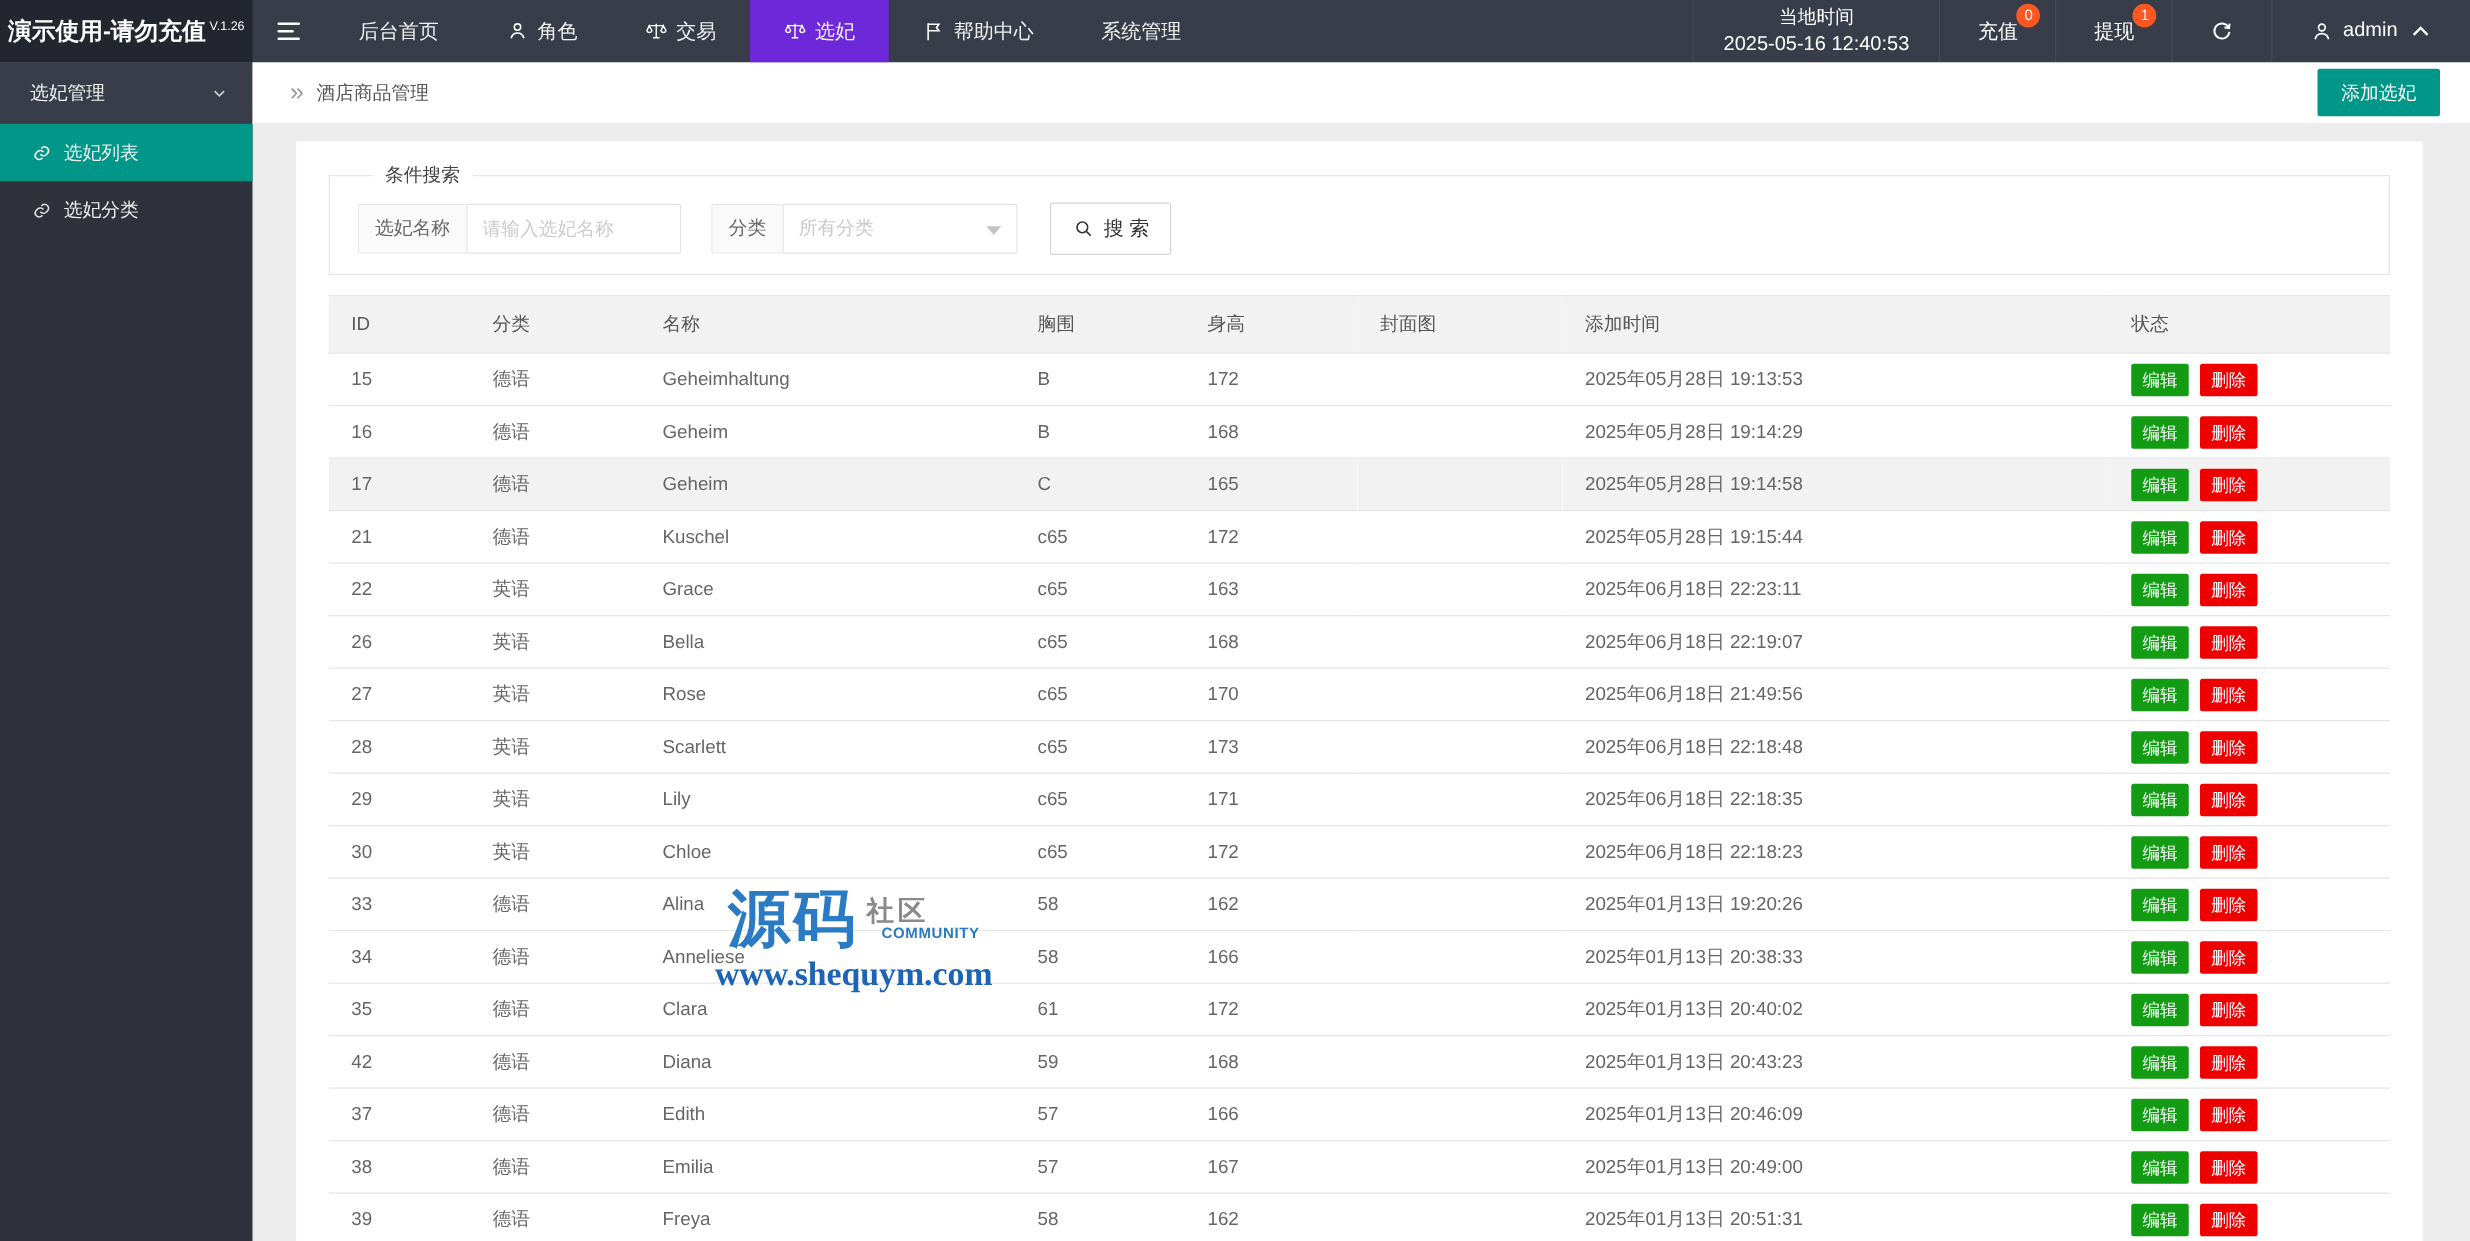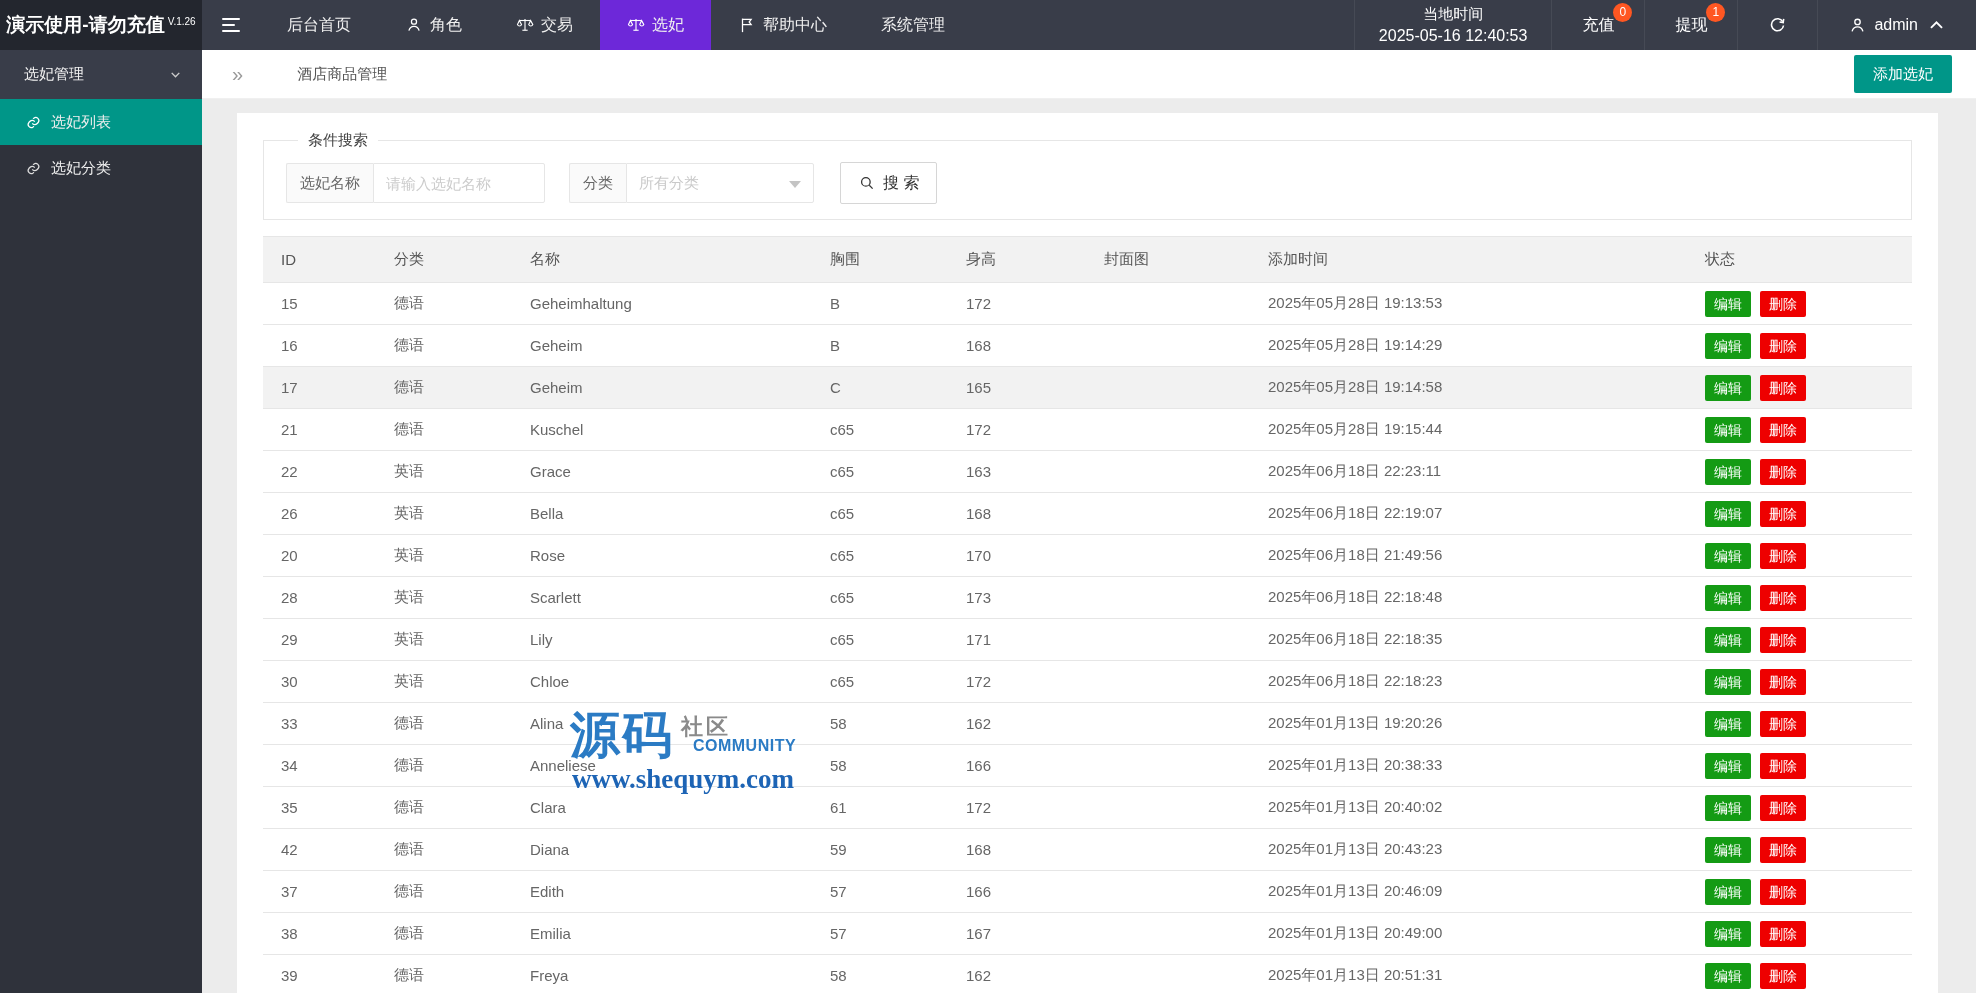--- a/index.html
+++ b/index.html
@@ -32,21 +32,21 @@
   .sidebar { width:202px; background:#2F323B; flex-shrink:0; }
   .side-group-title { height:49px; background:#393D49; display:flex; align-items:center; justify-content:space-between; padding:0 20px 0 24px; color:#f2f2f2; font-size:15px; cursor:pointer; }
   .side-group-title svg { width:13px; height:13px; }
   .side-item { height:46px; display:flex; align-items:center; gap:10px; padding-left:26px; color:#eee; font-size:15px; cursor:pointer; }
   .side-item.active { background:#009688; }
   .side-item svg { width:15px; height:15px; }
 
   .main { flex:1; display:flex; flex-direction:column; min-width:0; }
   .crumb-bar { height:49px; background:#fff; border-bottom:1px solid #f0f0f0; display:flex; align-items:center; padding:0 24px 0 30px; flex-shrink:0; }
   .crumb-sep { color:#999; font-size:20px; margin-right:10px; }
-  .crumb-title { color:#555; font-size:15px;margin-left:44px; }
+  .crumb-title { color:#555; font-size:15px; }
   .add-btn { margin-left:auto; background:#009688; border:none; color:#fff; height:38px; padding:0 19px; font-size:15px; border-radius:2px; cursor:pointer; font-family:inherit; }
 
   .content { flex:1; padding:14px 38px 0 35px; overflow:hidden; }
   .card { background:#fff; height:100%; padding:18px 26px 0 26px; }
 
   
   .search-field { border:1px solid #e6e6e6; margin:0 0 16px 0; padding:12px 0 15px 22px; }
   .search-field legend { margin-left:12px; padding:0 10px; font-size:15px; color:#444; }
   .search-form { display:flex; align-items:center; }
   .input-group { display:flex; height:40px; }
@@ -67,21 +67,21 @@
   .btn-edit,.btn-del { display:inline-block; border:none; color:#fff; font-size:14px; height:26px; line-height:26px; padding:0 9px; border-radius:2px; cursor:pointer; font-family:inherit; }
   .btn-edit { background:#149B14; margin-right:9px; }
   .btn-del { background:#EE0000; }
 
   
   .watermark { position:absolute; left:558px; top:710px; width:250px; text-align:center; pointer-events:none; }
   .wm-row { display:flex; align-items:center; justify-content:center; gap:7px; }
   .wm-cn { font-size:50px; font-weight:bold; color:#2B7BC4; letter-spacing:2px; line-height:1; }
   .wm-right { display:flex; flex-direction:column; align-items:flex-start; line-height:1.05; }
   .wm-sub { font-size:22px; font-weight:bold; color:#8a8a8a; letter-spacing:3px; }
-  .wm-en { font-size:16px; font-weight:bold; color:#2B7BC4; letter-spacing:.5px;margin-left:12px; }
+  .wm-en { font-size:12px; font-weight:bold; color:#2B7BC4; letter-spacing:.5px;margin-left:12px; }
   .wm-url { margin-top:4px; font-family:"Liberation Serif","DejaVu Serif",serif; font-weight:bold; font-size:27px; color:#1D64B5; }
 </style>
 </head>
 <body>
 
 <div class="header">
   <div class="logo">
     <span>演示使用-请勿充值</span>
     <sup>V.1.26</sup>
   </div>
@@ -305,21 +305,21 @@
                 <td>26</td>
                 <td>英语</td>
                 <td>Bella</td>
                 <td>c65</td>
                 <td>168</td>
                 <td></td>
                 <td>2025年06月18日 22:19:07</td>
                 <td><button class="btn-edit">编辑</button><button class="btn-del">删除</button></td>
               </tr>
               <tr>
-                <td>20</td>
+                <td>27</td>
                 <td>英语</td>
                 <td>Rose</td>
                 <td>c65</td>
                 <td>170</td>
                 <td></td>
                 <td>2025年06月18日 21:49:56</td>
                 <td><button class="btn-edit">编辑</button><button class="btn-del">删除</button></td>
               </tr>
               <tr>
                 <td>28</td>

